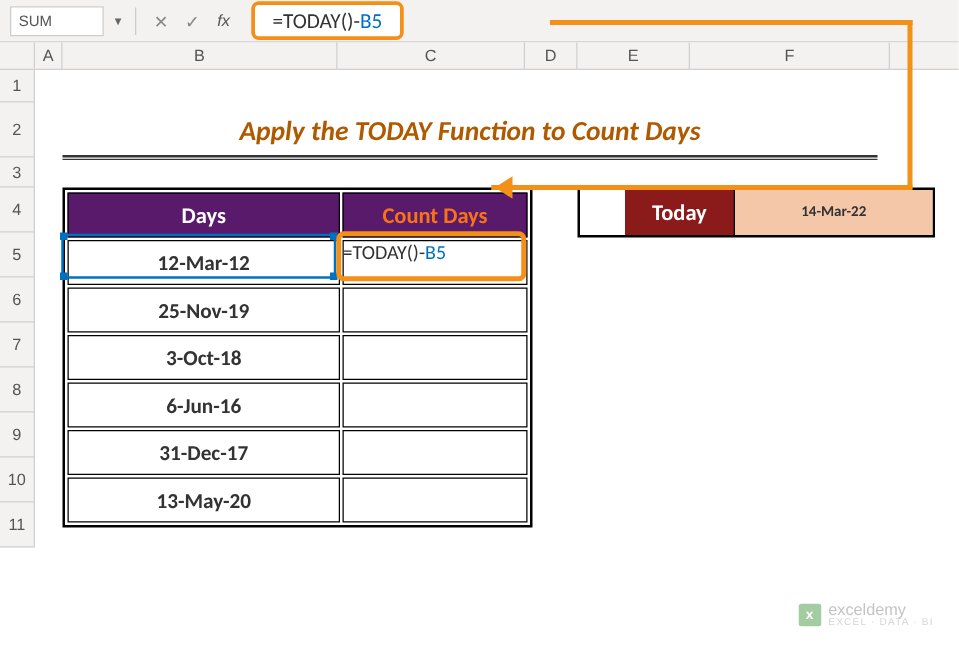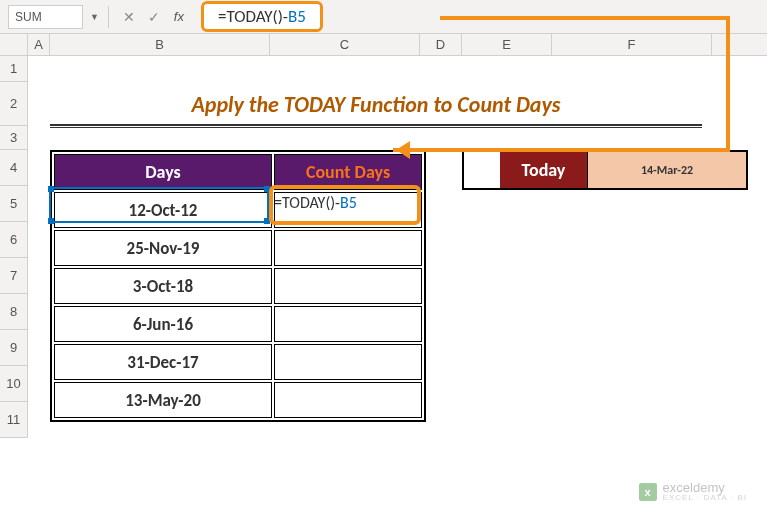--- a/index.html
+++ b/index.html
@@ -130,21 +130,21 @@
     <div class="title-underline"></div>
     <div class="title-underline2"></div>
 
     <table class="table-main">
       <tbody>
           <tr>
         <th class="th-dates">Days</th>
         <th class="th-count">Count Days</th>
       </tr>
       <tr>
-        <td class="td-date">12-Oct-12</td>
+        <td class="td-date">12-Mar-12</td>
         <td class="td-count"></td>
       </tr>
       <tr>
         <td class="td-date">25-Nov-19</td>
         <td class="td-count"></td>
       </tr>
       <tr>
         <td class="td-date">3-Oct-18</td>
         <td class="td-count"></td>
       </tr>

